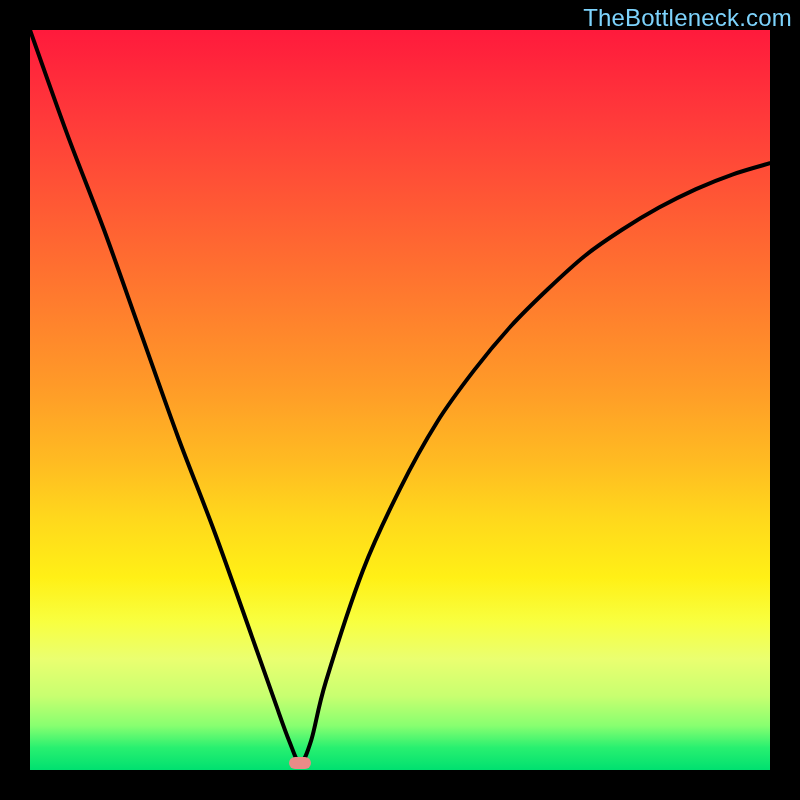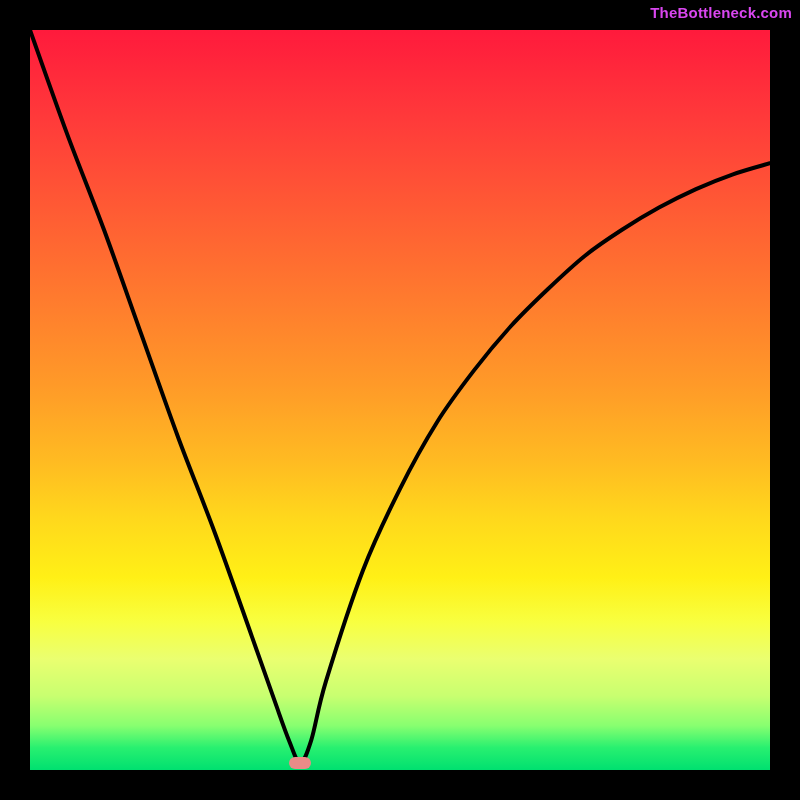--- a/index.html
+++ b/index.html
@@ -38,23 +38,23 @@
       #c8ff70 90%,
       #88ff70 94%,
       #28f070 97%,
       #00e070 100%
     );
   }
   .watermark {
     position: absolute;
     top: 4px;
     right: 8px;
-    font-size: 15px;
-    font-weight: 700;
-    color: #d946ef;
+    font-size: 24px;
+    font-weight: 400;
+    color: #7dd3fc;
     letter-spacing: 0.2px;
   }
   svg.curve {
     position: absolute;
     left: 0;
     top: 0;
     width: 740px;
     height: 740px;
   }
   .minpoint {

